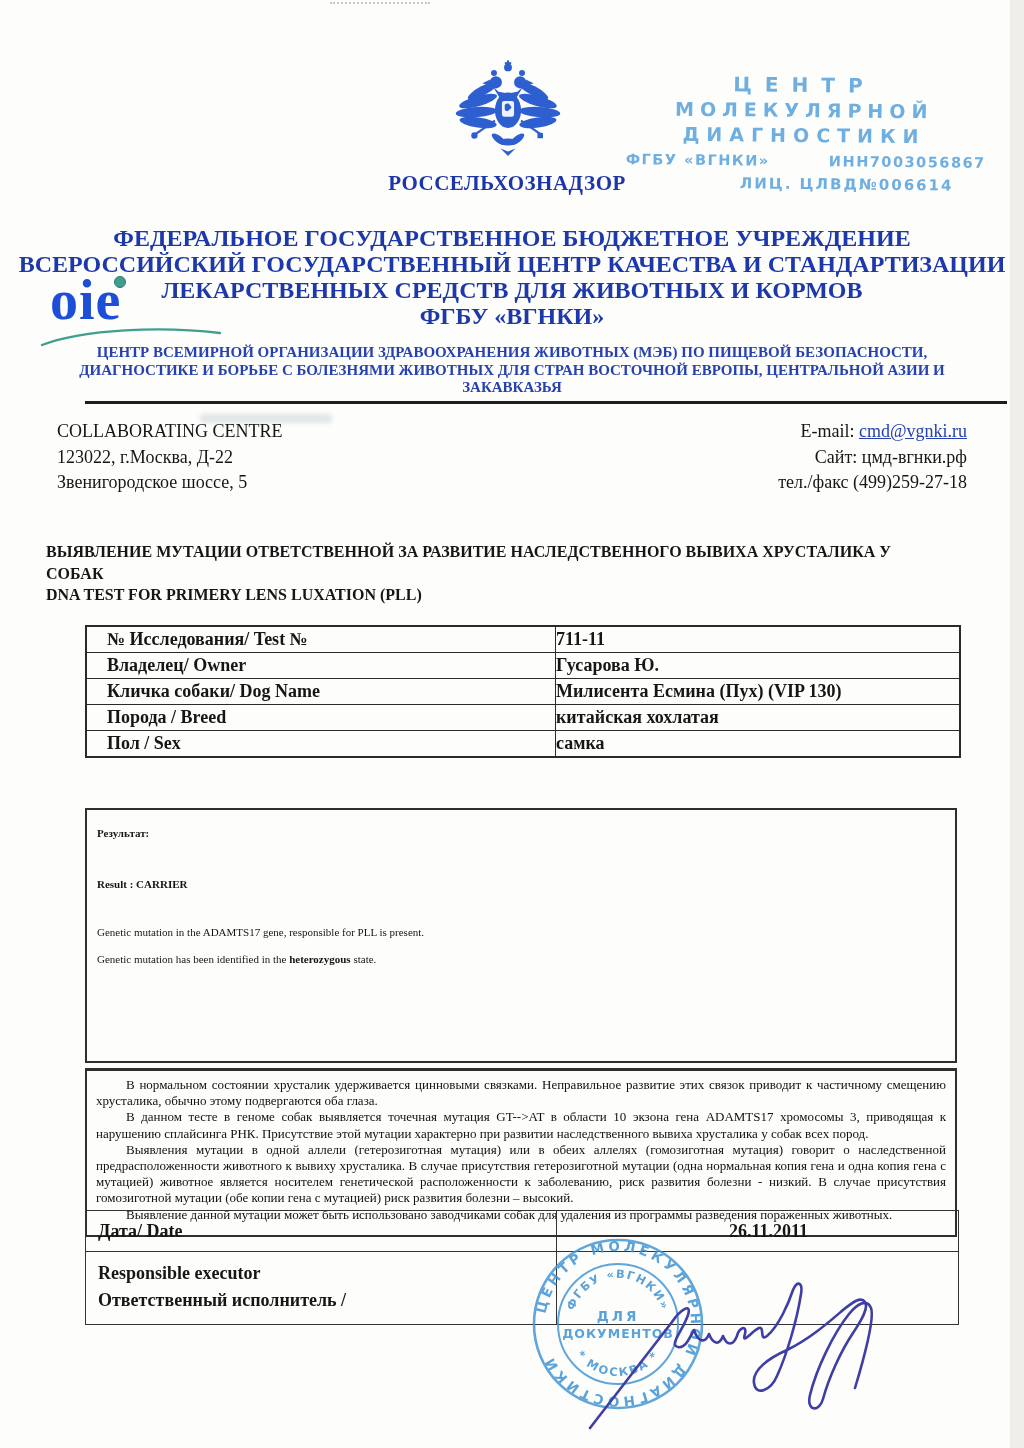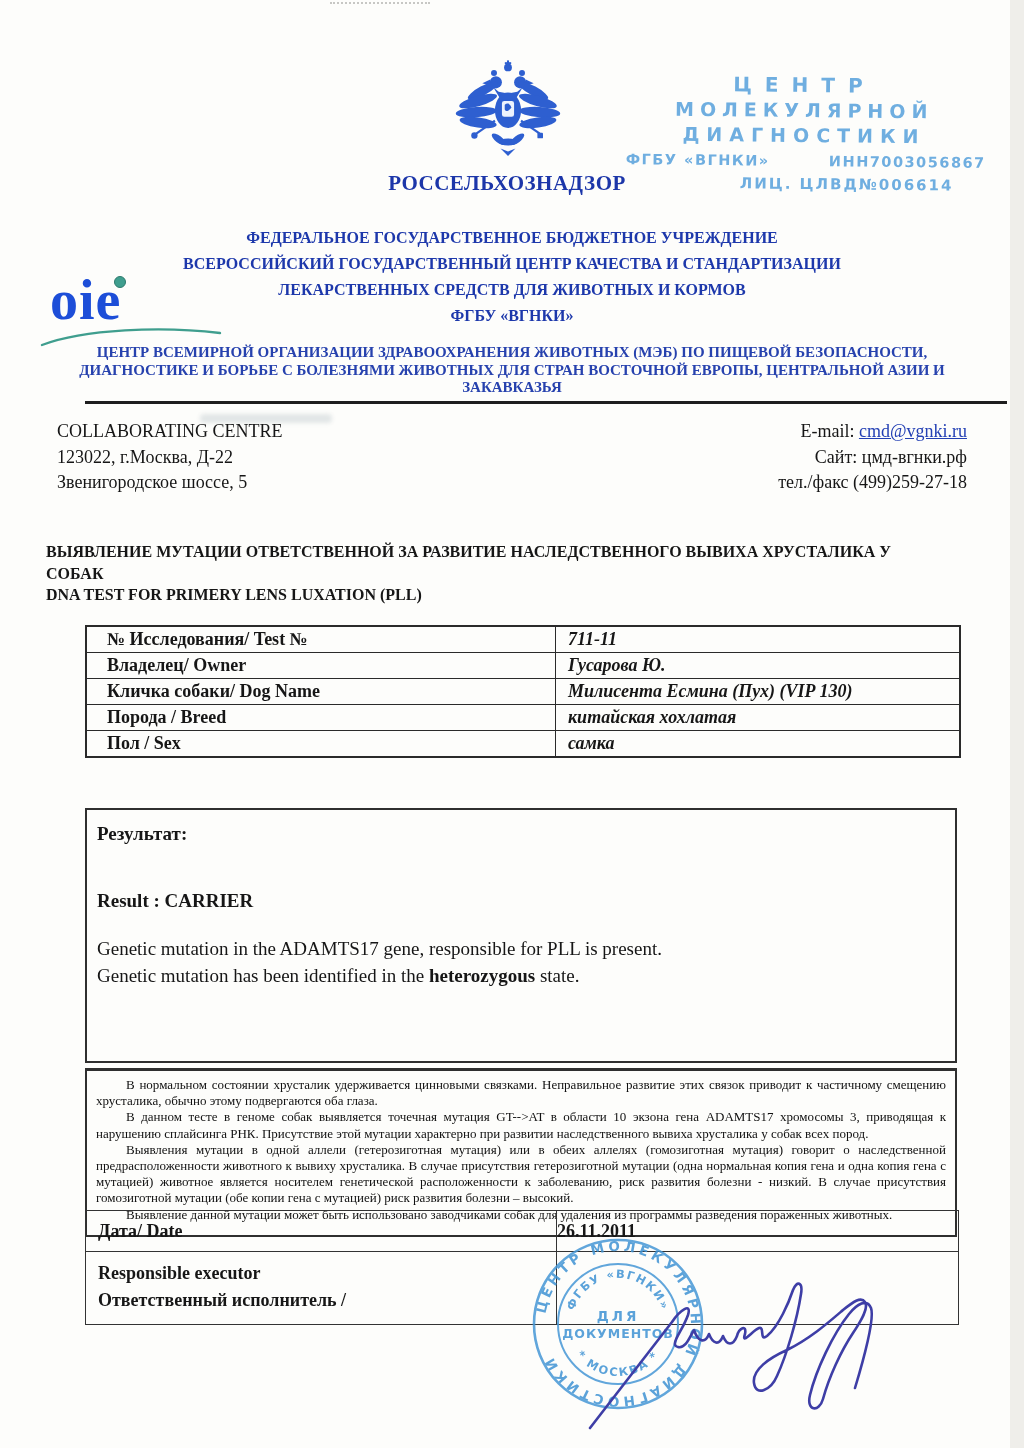--- a/index.html
+++ b/index.html
@@ -13,21 +13,21 @@
   
   .eagle{left:452px;top:56px;}
   .top-stamp{left:612px;top:72px;width:384px;color:#63a8de;
      font-family:"DejaVu Sans",sans-serif;font-weight:bold;opacity:.92;transform:rotate(.6deg);}
   .top-stamp .l1{font-size:20px;letter-spacing:13px;text-align:center;line-height:26px;}
   .top-stamp .l2{font-size:19px;letter-spacing:6px;text-align:center;line-height:25px;}
   .top-stamp .l3{font-size:19px;letter-spacing:7px;text-align:center;line-height:25px;}
   .top-stamp .l4{display:flex;justify-content:space-between;padding:2px 10px 0 14px;font-size:14.5px;letter-spacing:1.5px;line-height:22px;}
   .top-stamp .l5{text-align:right;padding-right:42px;font-size:15px;letter-spacing:2px;line-height:24px;}
   .agency{left:0;top:171px;width:1014px;text-align:center;font-weight:bold;font-size:21px;color:#1c36a9;letter-spacing:.5px;}
-  .org{left:0;top:225px;width:1024px;text-align:center;color:#1d38ab;font-weight:bold;font-size:16px;line-height:26px;}
+  .org{left:0;top:225px;width:1024px;text-align:center;color:#1d38ab;font-weight:bold;font-size:24px;line-height:26px;}
   .org span{display:block;}
   .desc{left:0;top:344px;width:1024px;text-align:center;color:#2742ae;font-weight:bold;font-size:15px;line-height:17.5px;}
   .desc span{display:block;}
   
   .oie{left:50px;top:272px;width:180px;height:84px;}
   .oie-word{font-size:56px;line-height:56px;font-weight:bold;color:#1d4ed8;letter-spacing:1px;}
   .oie-dot{position:absolute;left:64px;top:4px;width:10px;height:10px;border-radius:50%;background:#3f9e8e;border:1.5px solid #2d7a6d;}
   .oie-swoosh{position:absolute;left:-10px;top:52px;}
   
   .rule{left:85px;top:401px;width:922px;height:3px;background:#1e1e1e;}
@@ -37,43 +37,43 @@
   .contact-right div{display:block;}
   .email-link{color:#2440b4;text-decoration:underline;text-align:center;}
   
   .doc-title{left:46px;top:541px;width:930px;text-align:left;font-weight:bold;font-size:16px;line-height:21.5px;}
   .doc-title span{display:block;}
   
   .info-table{left:85px;top:625px;width:872px;border:2px solid #2a2a2a;}
   .info-row{display:grid;grid-template-columns:468px 1fr;height:25px;line-height:25px;font-size:18px;font-weight:bold;}
   .info-row + .info-row{border-top:1.5px solid #2a2a2a;}
   .info-label{padding-left:20px;}
-  .info-value{padding-left:12px;border-left:1.5px solid #2a2a2a;font-style:italic;}
+  .info-value{border-left:1.5px solid #2a2a2a;}
   
   .result-box{left:85px;top:808px;width:872px;height:255px;border:2px solid #2f2f2f;
-     box-sizing:border-box;padding:10px 14px 0 10px;font-size:19px;line-height:27px;}
+     box-sizing:border-box;padding:10px 14px 0 10px;font-size:11px;line-height:27px;}
   .result-head{font-weight:bold;}
   .result-ru{margin-top:17px;}
   .result-ru span{display:block;}
   .bold{font-weight:bold;}
-  .verdict{margin-top:40px;font-weight:bold;}
+  .verdict{margin-top:24px;font-weight:bold;}
   .result-en{margin-top:21px;}
   .result-en span.line{display:block;}
   
   .notes-box{left:85px;top:1068px;width:872px;height:169px;border:2px solid #2f2f2f;border-top-width:3px;
      box-sizing:border-box;padding:6px 9px 0 9px;font-size:13px;line-height:16.2px;text-align:justify;color:#101010;}
   .notes-box p{margin:0;text-indent:30px;}
   
   .footer-table{left:85px;top:1210px;width:872px;border:1.5px solid #333;}
   .f-row{display:grid;grid-template-columns:470px 1fr;font-size:18px;font-weight:bold;}
   .f-row1{height:40px;line-height:40px;}
   .f-row2{height:72px;border-top:1.5px solid #333;}
   .f-label{padding-left:12px;}
   .f-cell-r{border-left:1.5px solid #333;}
-  .f-date{}
+  .f-date{padding-left:172px;}
   .f-exec{padding:8px 0 0 12px;line-height:27px;}
   .f-exec span{display:block;}
   
   .round-stamp{left:528px;top:1234px;opacity:.85;}
   .signature{left:542px;top:1258px;}
   .st-text{fill:#3f93d4;font-family:"DejaVu Sans",sans-serif;font-weight:bold;}
 </style>
 </head>
 <body>
 

